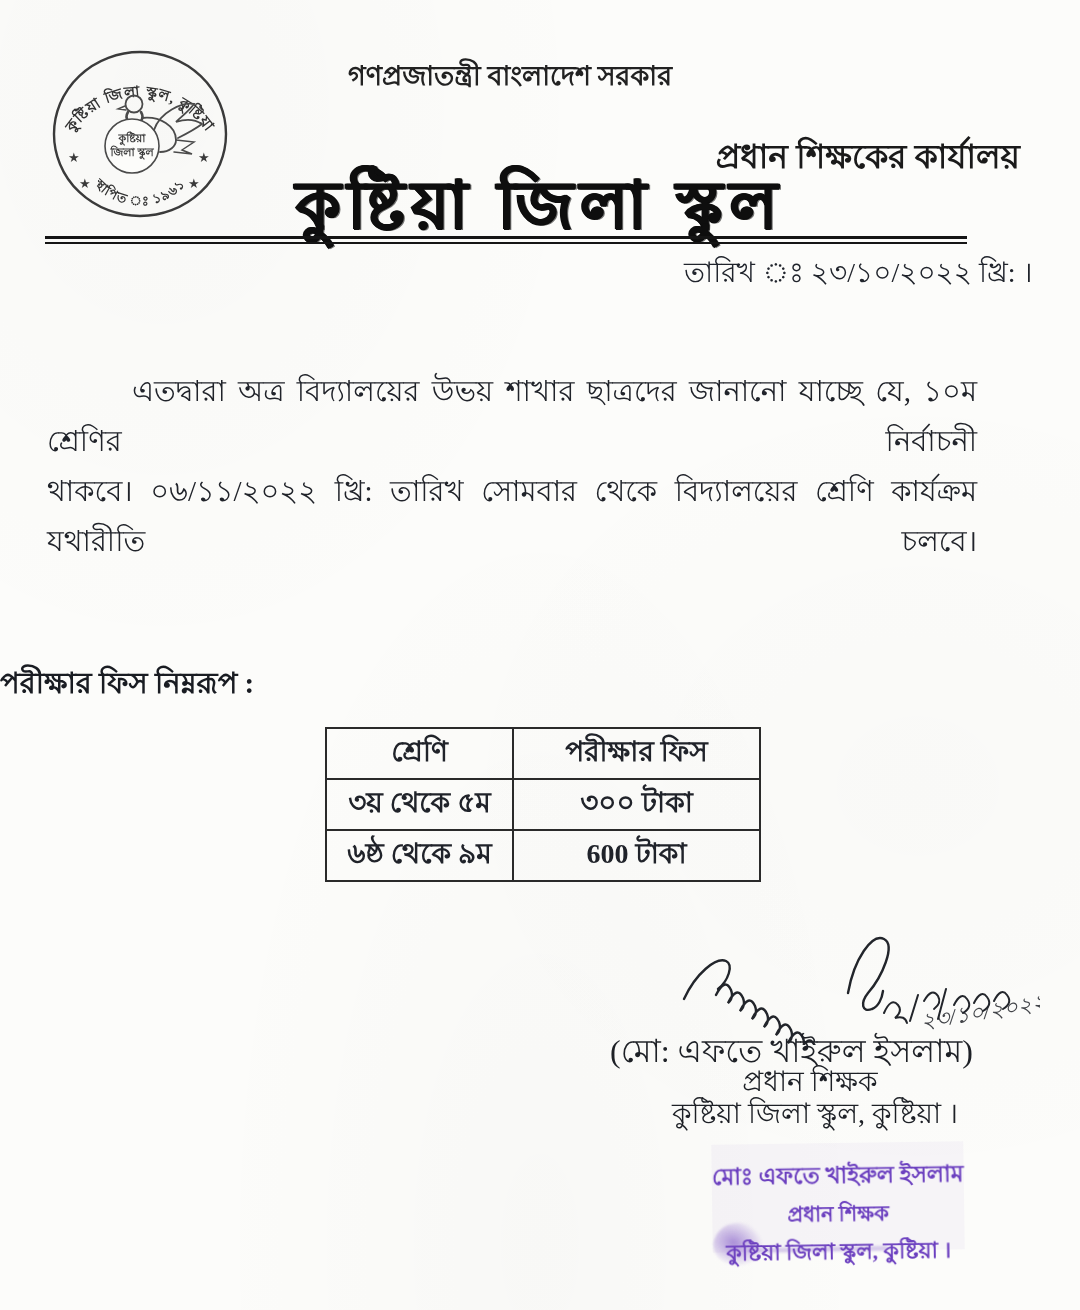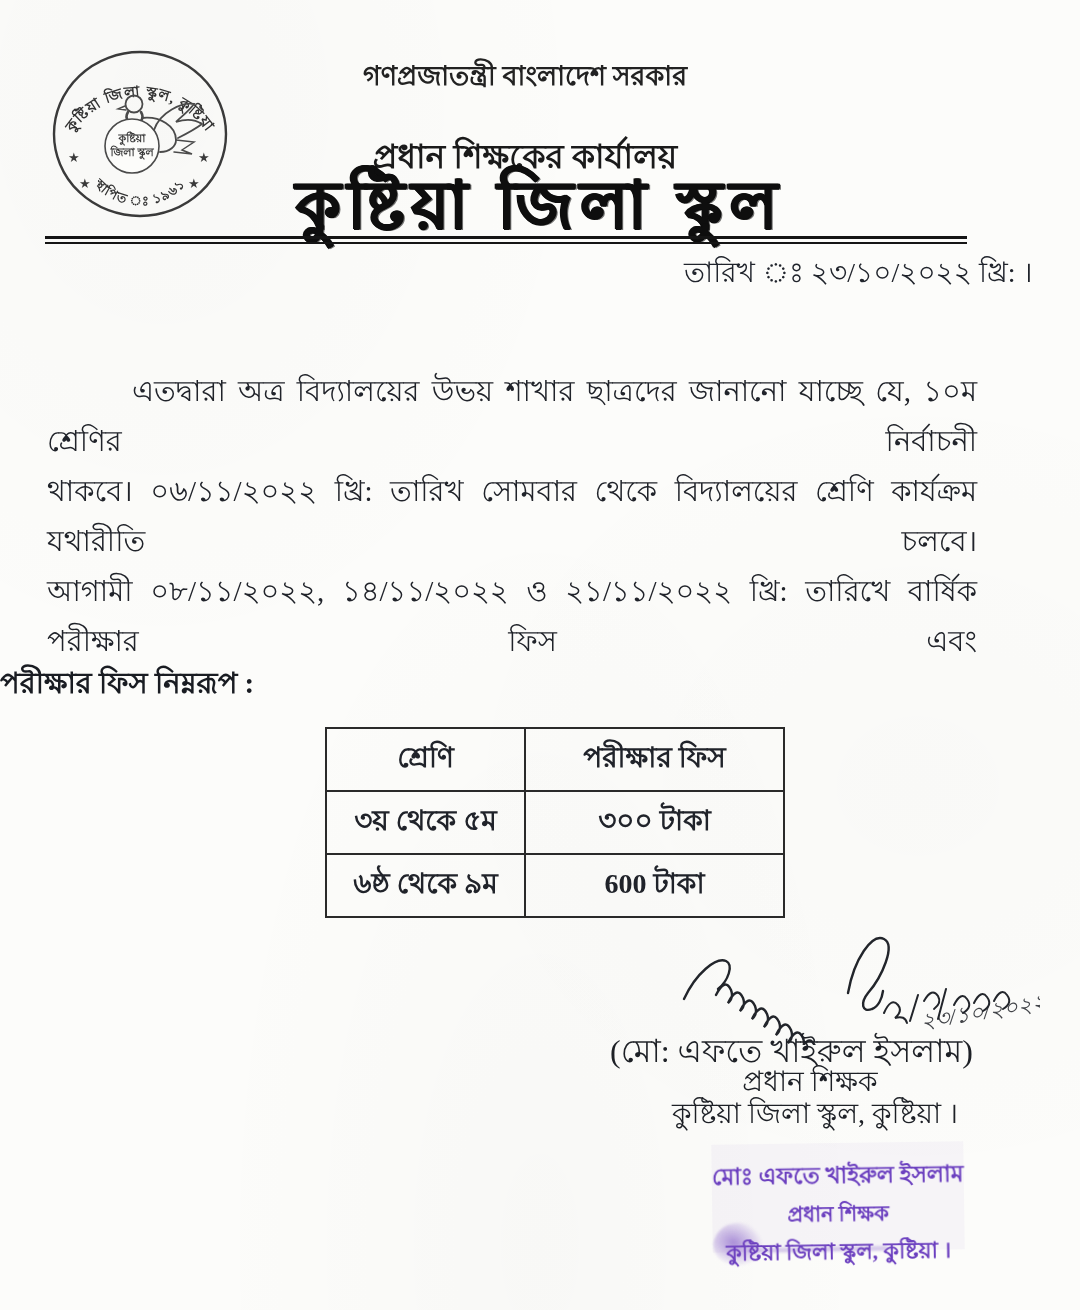--- a/index.html
+++ b/index.html
@@ -11,24 +11,24 @@
       radial-gradient(ellipse at 15% 8%, rgba(0,0,0,0.015), transparent 35%),
       radial-gradient(ellipse at 85% 60%, rgba(0,0,0,0.012), transparent 40%),
       radial-gradient(ellipse at 50% 95%, rgba(0,0,0,0.015), transparent 45%),
       #fcfcfa;
     overflow:hidden;
     font-family:"Liberation Serif","DejaVu Serif",serif;
     color:#1f1f1f;
   }
   .abs{position:absolute;}
   
-  .hdr-line{left:0;width:1020px;text-align:center;white-space:nowrap;margin-left:15px;}
+  .hdr-line{left:0;width:1020px;text-align:center;white-space:nowrap;}
   .hdr-gov{top:55px;font-size:27px;font-weight:600;color:#222;}
   .hdr-dept{top:93px;font-size:31px;font-weight:600;color:#1c1c1c;}
-  .hdr-office{top:131px;font-size:33px;font-weight:600;color:#1a1a1a;}
+  .hdr-office{top:131px;font-size:33px;font-weight:600;color:#1a1a1a;text-align:right;}
   .school-title{
     top:156px;left:0;width:1080px;text-align:center;white-space:nowrap;
     font-size:64px;font-weight:800;letter-spacing:7px;color:#0e0e0e;
     text-shadow:1px 0 0 #0e0e0e,-1px 0 0 #0e0e0e,0 1px 0 #0e0e0e,2px 1px 0 rgba(0,0,0,.55);
     transform:scaleY(1.04);
   }
   
   .rule{
     top:236px;left:45px;width:922px;height:3px;
     border-top:3px solid #151515;border-bottom:2px solid #151515;
@@ -40,21 +40,21 @@
   .body-ln{text-align:justify;text-align-last:justify;white-space:normal;}
   .body-ln.first{text-indent:85px;}
   .body-ln.last{text-align-last:left;}
   
   .fees-heading{top:660px;left:0;width:1042px;text-align:left;font-size:29px;font-weight:700;color:#191c22;}
   .fees-table{
     top:727px;left:325px;border-collapse:collapse;font-size:28px;color:#20232a;
   }
   .fees-table td,.fees-table th{
     border:2px solid #2a2a2a;text-align:center;font-weight:600;
-    padding:7px;height:38px;vertical-align:middle;
+    padding:1px;height:38px;vertical-align:middle;
   }
   .fees-table .c1{width:183px;}
   .fees-table .c2{width:243px;}
   
   .sig-svg{top:925px;left:670px;}
   .sig-name{top:1026px;left:610px;width:310px;text-align:center;font-size:32px;white-space:nowrap;color:#1d2026;}
   .sig-role{top:1060px;left:690px;width:240px;text-align:center;font-size:28px;white-space:nowrap;color:#1d2026;}
   .sig-school{top:1092px;left:650px;width:330px;text-align:center;font-size:28px;white-space:nowrap;color:#1d2026;}
   
   .stamp{
@@ -120,21 +120,20 @@
   <div class="abs hdr-line hdr-office">প্রধান শিক্ষকের কার্যালয়</div>
   <div class="abs school-title">কুষ্টিয়া জিলা স্কুল</div>
 
   <div class="abs rule"></div>
 
   <div class="abs date-line">তারিখ ঃ ২৩/১০/২০২২ খ্রি: ।</div>
 
   <div class="abs body-block">
     <div class="body-ln first">এতদ্বারা অত্র বিদ্যালয়ের উভয় শাখার ছাত্রদের জানানো যাচ্ছে যে, ১০ম শ্রেণির নির্বাচনী</div>
     <div class="body-ln">থাকবে। ০৬/১১/২০২২ খ্রি: তারিখ সোমবার থেকে বিদ্যালয়ের শ্রেণি কার্যক্রম যথারীতি চলবে।</div>
-    <div class="body-ln">আগামী ০৮/১১/২০২২, ১৪/১১/২০২২ ও ২১/১১/২০২২ খ্রি: তারিখে বার্ষিক পরীক্ষার ফিস এবং</div>
   </div>
 
   <div class="abs fees-heading">পরীক্ষার ফিস নিম্নরূপ :</div>
 
   <table class="abs fees-table">
     <tbody>
         <tr>
       <th class="c1">শ্রেণি</th>
       <th class="c2">পরীক্ষার ফিস</th>
     </tr>

